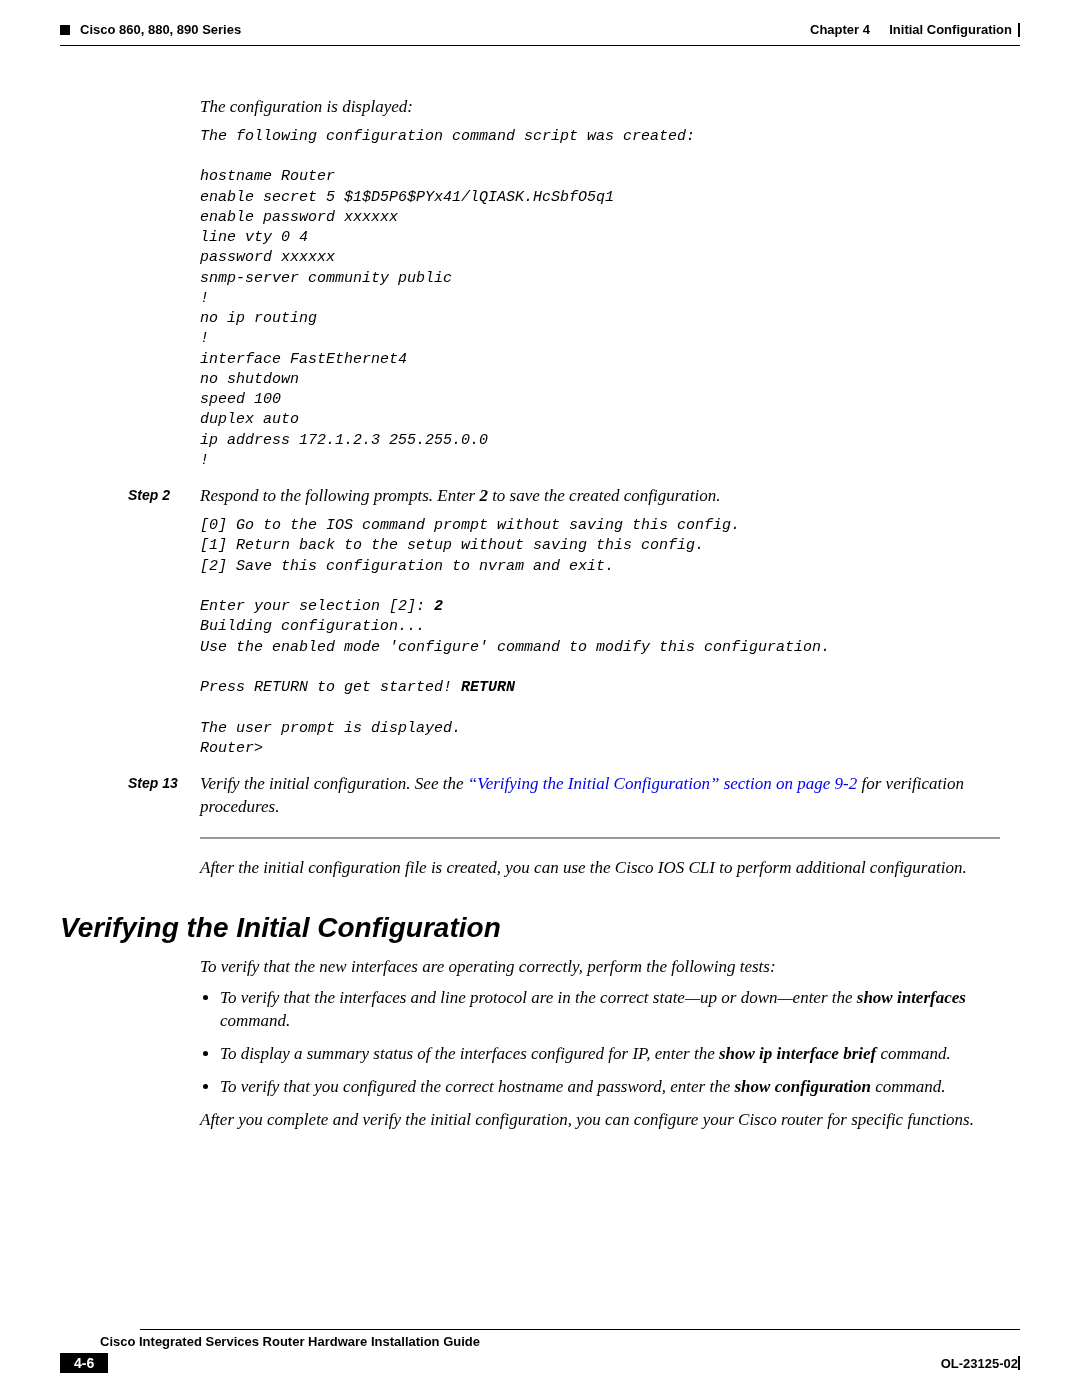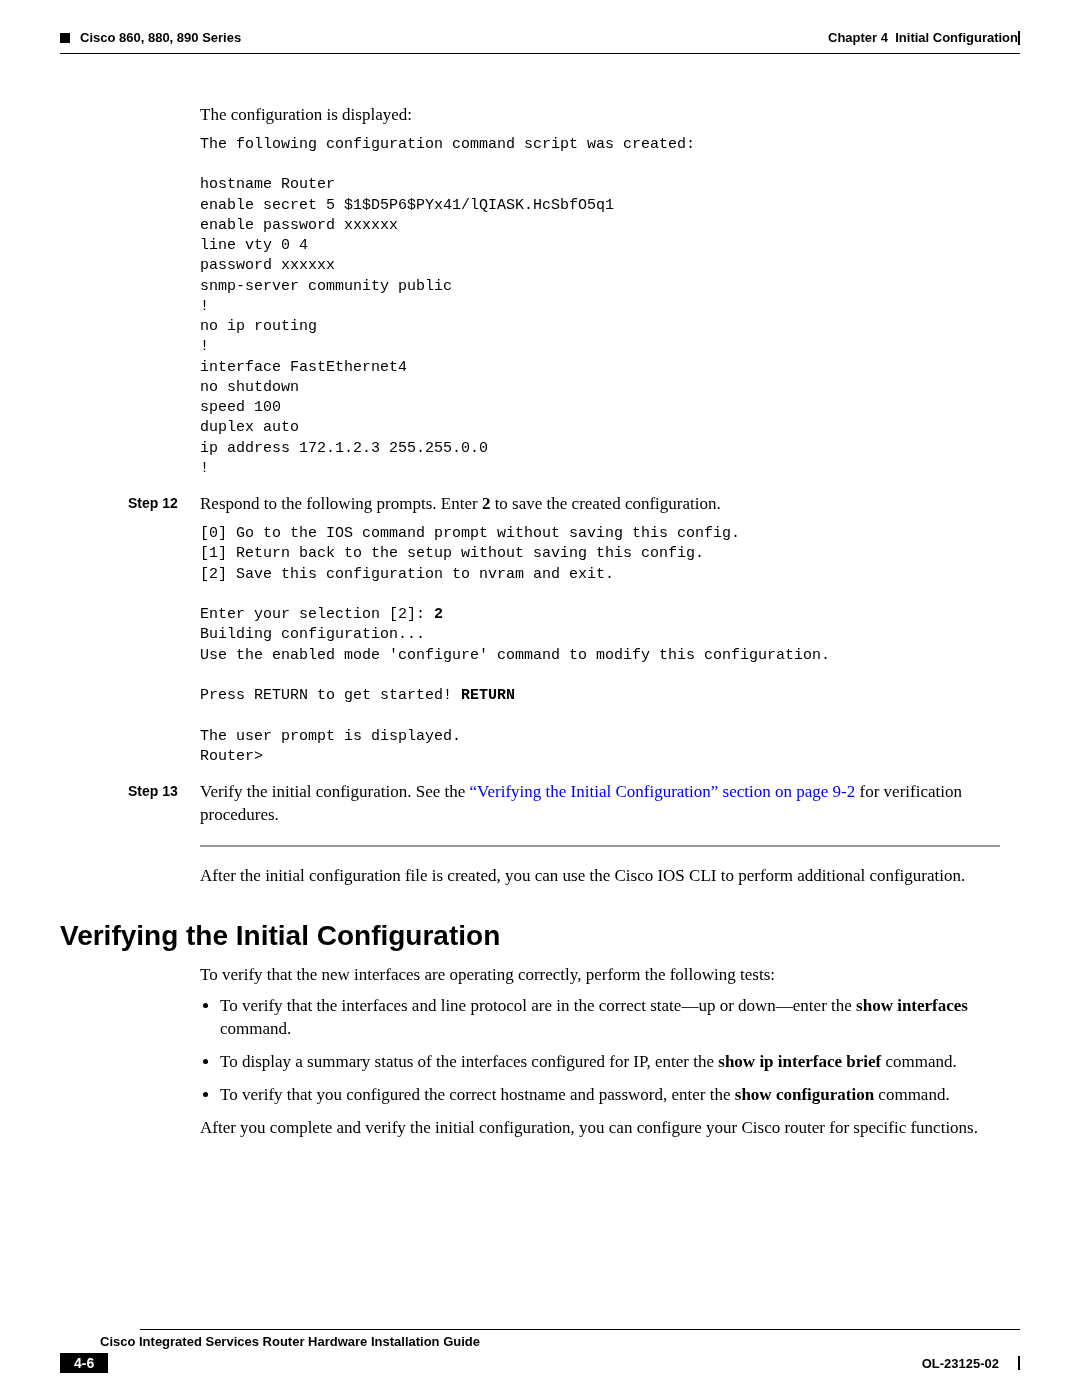--- a/index.html
+++ b/index.html
@@ -7,21 +7,21 @@
     padding: 0;
     background: #ffffff;
     font-family: "Times New Roman", Times, serif;
     width: 1080px;
   }
   .page {
     position: relative;
     width: 1080px;
     height: 1397px;
     box-sizing: border-box;
-    padding: 30px 60px 20px 60px;
+    padding: 22px 60px 20px 60px;
   }
   .header {
     display: flex;
     justify-content: space-between;
     align-items: flex-start;
     margin-bottom: 8px;
   }
   .header-left {
     display: flex;
     align-items: center;
@@ -35,34 +35,36 @@
     height: 10px;
     background: #000;
     display: inline-block;
   }
   .header-right {
     font-family: Arial, Helvetica, sans-serif;
     font-size: 13px;
     font-weight: bold;
     display: flex;
     align-items: center;
+    gap: 6px;
   }
   .vbar {
     width: 2px;
     height: 14px;
     background: #000;
     display: inline-block;
   }
   .header-rule {
     border-top: 1.5px solid #000;
     margin: 0 0 50px 0;
   }
   .content {
     margin-left: 140px;
     margin-right: 20px;
+    font-style: italic;
   }
   .para {
     font-size: 17px;
     line-height: 1.35;
     margin: 0 0 8px 0;
   }
   .code {
     font-family: "Courier New", Courier, monospace;
     font-size: 15px;
     line-height: 1.35;
@@ -144,21 +146,21 @@
     font-weight: bold;
     font-size: 14px;
     padding: 2px 14px;
   }
   .footer-right {
     font-family: Arial, Helvetica, sans-serif;
     font-size: 13px;
     font-weight: bold;
     display: flex;
     align-items: center;
-    gap: 19px;
+    gap: 0;
   }
 </style>
 </head>
 <body>
 
 <div class="page">
 
   <div class="header">
     <div class="header-left">
       <span class="square"></span>
@@ -189,21 +191,21 @@
 no ip routing
 !
 interface FastEthernet4
 no shutdown
 speed 100
 duplex auto
 ip address 172.1.2.3 255.255.0.0
 !</pre>
 
     <div class="step-row">
-      <div class="step-label">Step 12</div>
+      <div class="step-label">Step 2</div>
       <div class="step-body">
         <span>Respond to the following prompts. Enter </span><span class="bold">2</span><span> to save the created configuration.</span>
       </div>
     </div>
 
     <pre class="code"><span>[0] Go to the IOS command prompt without saving this config.
 [1] Return back to the setup without saving this config.
 [2] Save this configuration to nvram and exit.
 
 Enter your selection [2]: </span><span class="bold">2</span><span>

